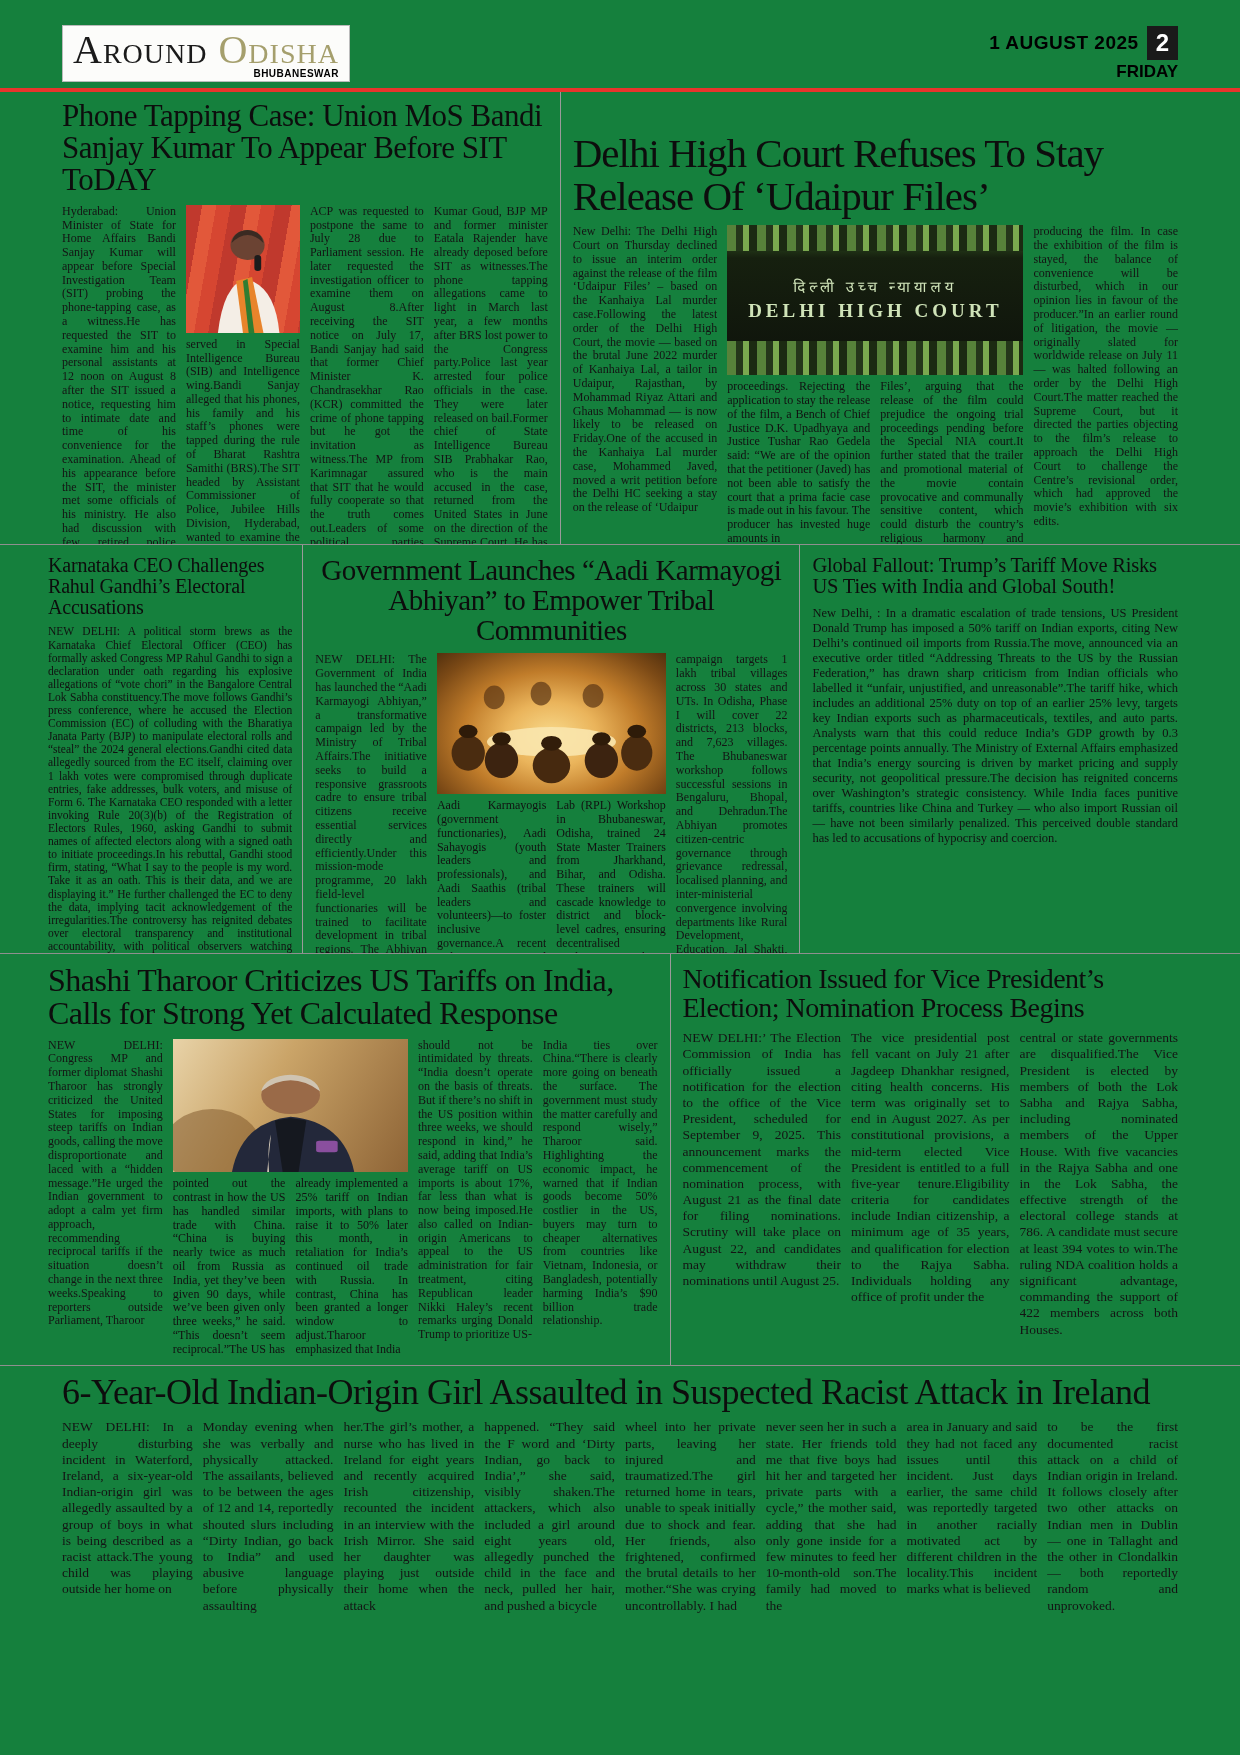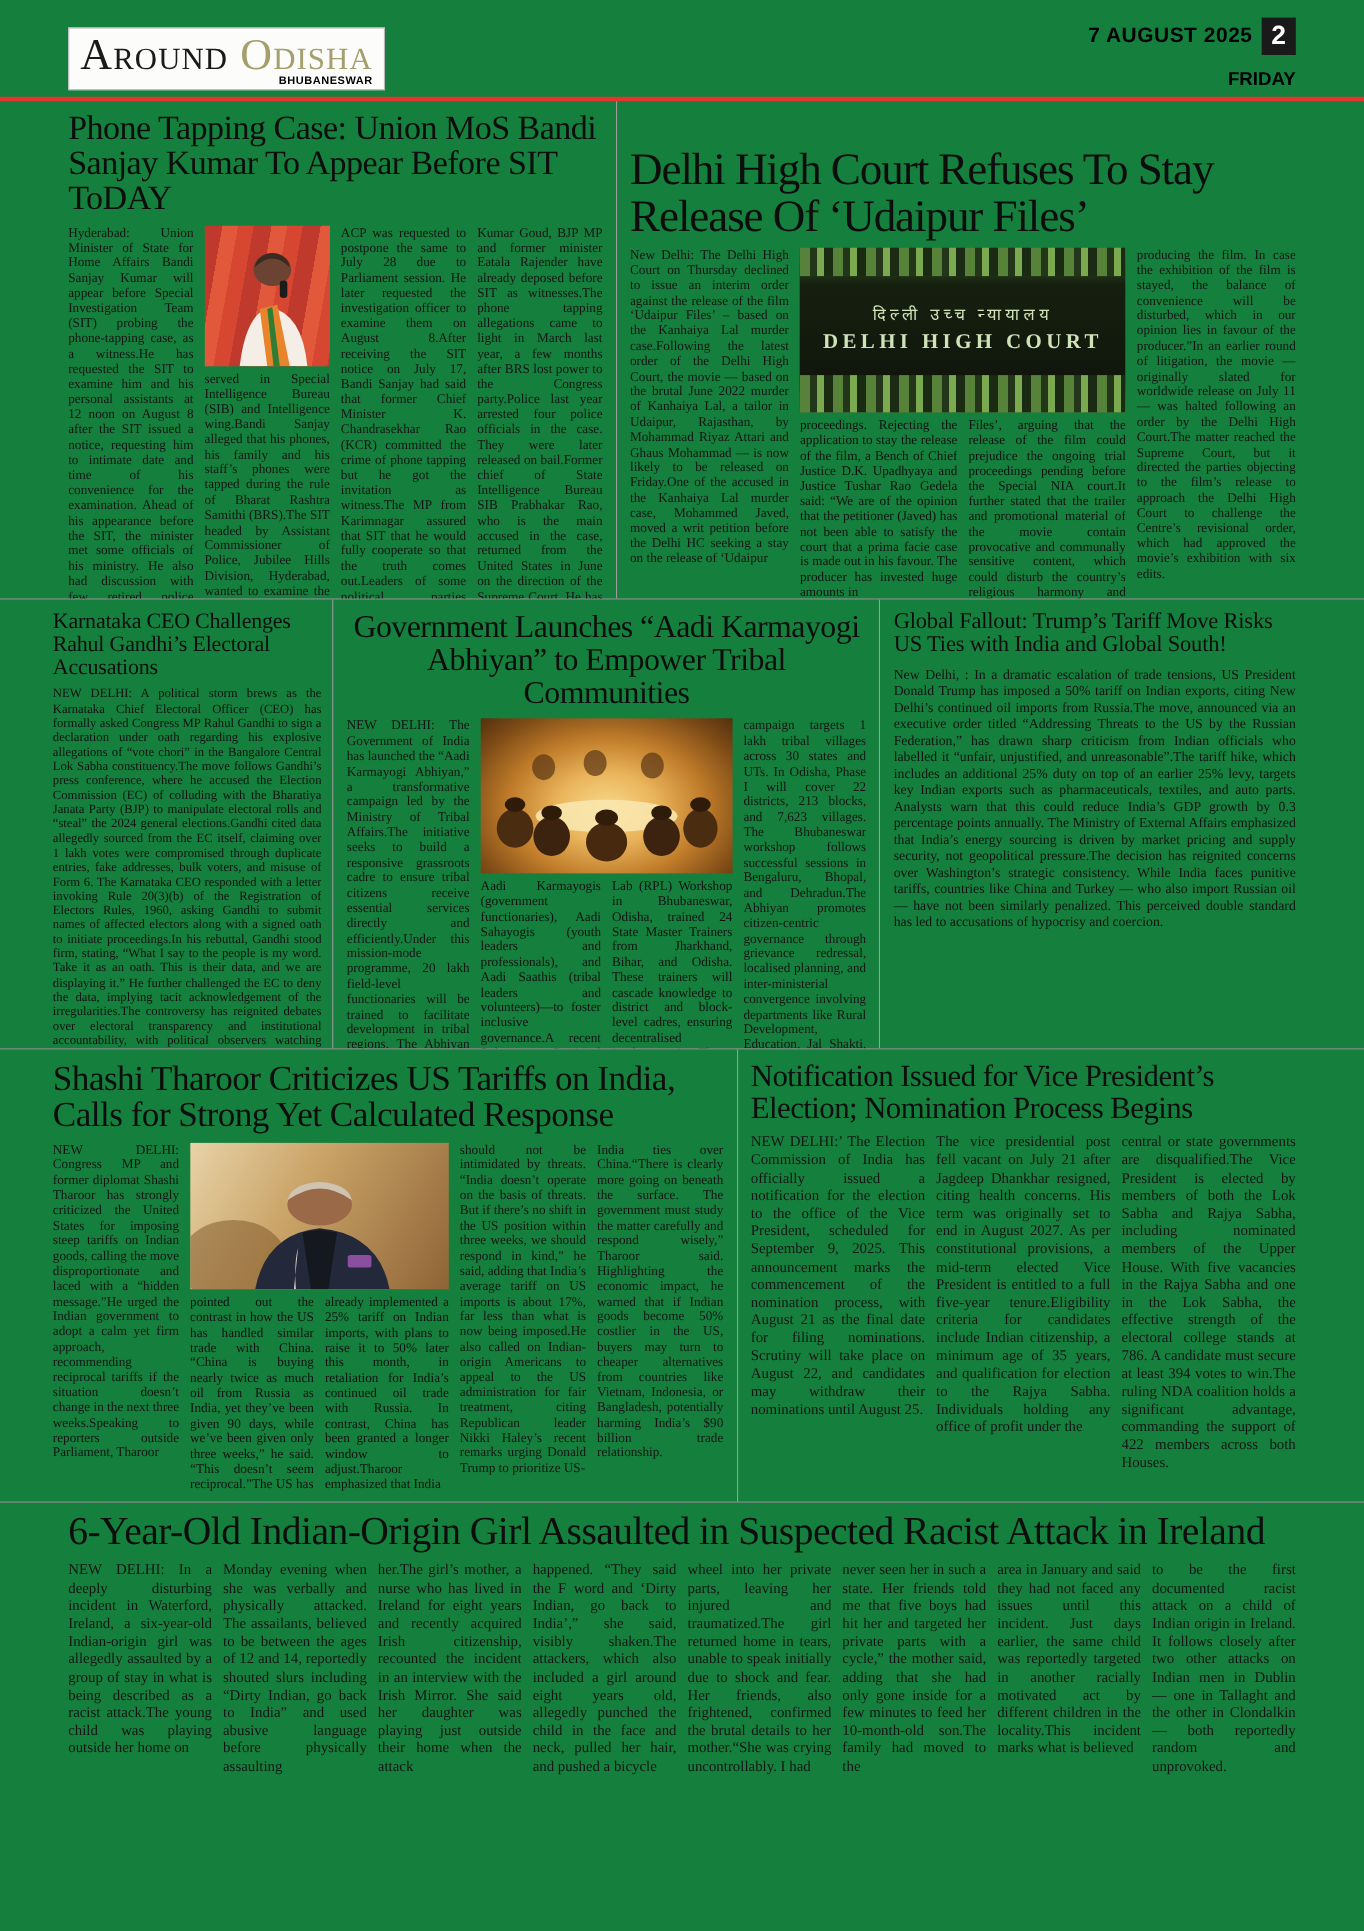--- a/index.html
+++ b/index.html
@@ -31,21 +31,21 @@
   }
   .date-block{
     text-align:right;font-family:"Liberation Sans",sans-serif;font-weight:bold;color:#000;
   }
   .date-row{display:flex;align-items:center;gap:8px;justify-content:flex-end;}
   .date-text{font-size:19px;letter-spacing:.5px;}
   .page-num{
     background:#1a1a1a;color:#fff;font-size:24px;line-height:1;
     padding:5px 9px;display:inline-block;
   }
-  .day-text{font-size:17px;margin-top:12px;}
+  .day-text{font-size:17px;margin-top:2px;}
   .redline{height:4px;background:#e8342c;}
   
   .row{display:flex;padding:0 62px;box-sizing:border-box;}
   .hrule{border-top:1px solid #8f8f8f;padding-left:48px;}
   .art{box-sizing:border-box;overflow:hidden;}
   .art + .art{border-left:1px solid #9a9a9a;}
   h1{
     margin:6px 0 8px 0;font-weight:400;line-height:1.04;
     font-family:"Liberation Serif",serif;color:#0d0d0d;letter-spacing:-0.5px;
   }
@@ -107,21 +107,21 @@
 
 <div class="page">
 
   <div class="masthead">
     <div class="logo-box">
       <div class="logo-line"><span class="logo-main">Around </span><span class="logo-accent">Odisha</span></div>
       <div class="logo-sub">BHUBANESWAR</div>
     </div>
     <div class="date-block">
       <div class="date-row">
-        <span class="date-text">7 AUGUST 2025</span>
+        <span class="date-text">1 AUGUST 2025</span>
         <span class="page-num">2</span>
       </div>
       <div class="day-text">FRIDAY</div>
     </div>
   </div>
   <div class="redline"></div>
 
   <div class="row row1">
     <section class="art art-phone">
       <h1>Phone Tapping Case: Union MoS Bandi Sanjay Kumar To Appear Before SIT ToDAY</h1>
@@ -244,21 +244,21 @@
         <div class="col">NEW DELHI:’ The Election Commission of India has officially issued a notification for the election to the office of the Vice President, scheduled for September 9, 2025. This announcement marks the commencement of the nomination process, with August 21 as the final date for filing nominations. Scrutiny will take place on August 22, and candidates may withdraw their nominations until August 25.</div>
         <div class="col">The vice presidential post fell vacant on July 21 after Jagdeep Dhankhar resigned, citing health concerns. His term was originally set to end in August 2027. As per constitutional provisions, a mid-term elected Vice President is entitled to a full five-year tenure.Eligibility criteria for candidates include Indian citizenship, a minimum age of 35 years, and qualification for election to the Rajya Sabha. Individuals holding any office of profit under the</div>
         <div class="col">central or state governments are disqualified.The Vice President is elected by members of both the Lok Sabha and Rajya Sabha, including nominated members of the Upper House. With five vacancies in the Rajya Sabha and one in the Lok Sabha, the effective strength of the electoral college stands at 786. A candidate must secure at least 394 votes to win.The ruling NDA coalition holds a significant advantage, commanding the support of 422 members across both Houses.</div>
       </div>
     </section>
   </div>
 
   <div class="row4 hrule art-ireland">
     <h1>6-Year-Old Indian-Origin Girl Assaulted in Suspected Racist Attack in Ireland</h1>
     <div class="cols">
-      <div class="col">NEW DELHI: In a deeply disturbing incident in Waterford, Ireland, a six-year-old Indian-origin girl was allegedly assaulted by a group of stay in what is being described as a racist attack.The young child was playing outside her home on</div>
+      <div class="col">NEW DELHI: In a deeply disturbing incident in Waterford, Ireland, a six-year-old Indian-origin girl was allegedly assaulted by a group of boys in what is being described as a racist attack.The young child was playing outside her home on</div>
       <div class="col">Monday evening when she was verbally and physically attacked. The assailants, believed to be between the ages of 12 and 14, reportedly shouted slurs including “Dirty Indian, go back to India” and used abusive language before physically assaulting</div>
       <div class="col">her.The girl’s mother, a nurse who has lived in Ireland for eight years and recently acquired Irish citizenship, recounted the incident in an interview with the Irish Mirror. She said her daughter was playing just outside their home when the attack</div>
       <div class="col">happened. “They said the F word and ‘Dirty Indian, go back to India’,” she said, visibly shaken.The attackers, which also included a girl around eight years old, allegedly punched the child in the face and neck, pulled her hair, and pushed a bicycle</div>
       <div class="col">wheel into her private parts, leaving her injured and traumatized.The girl returned home in tears, unable to speak initially due to shock and fear. Her friends, also frightened, confirmed the brutal details to her mother.“She was crying uncontrollably. I had</div>
       <div class="col">never seen her in such a state. Her friends told me that five boys had hit her and targeted her private parts with a cycle,” the mother said, adding that she had only gone inside for a few minutes to feed her 10-month-old son.The family had moved to the</div>
       <div class="col">area in January and said they had not faced any issues until this incident. Just days earlier, the same child was reportedly targeted in another racially motivated act by different children in the locality.This incident marks what is believed</div>
       <div class="col">to be the first documented racist attack on a child of Indian origin in Ireland. It follows closely after two other attacks on Indian men in Dublin — one in Tallaght and the other in Clondalkin — both reportedly random and unprovoked.</div>
     </div>
   </div>
 

